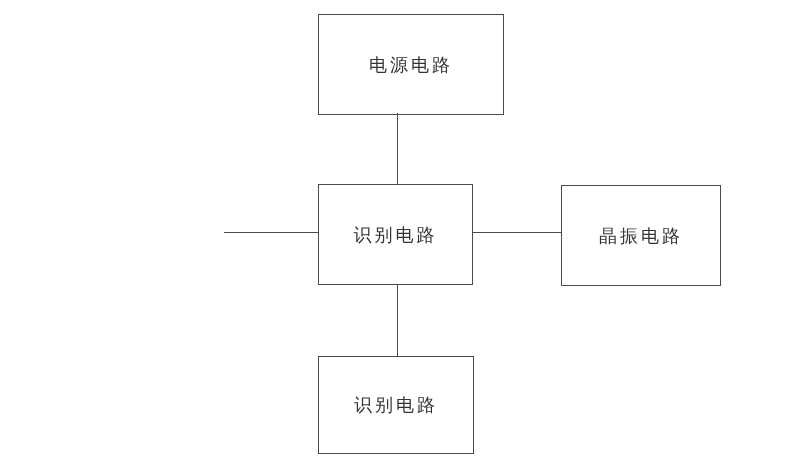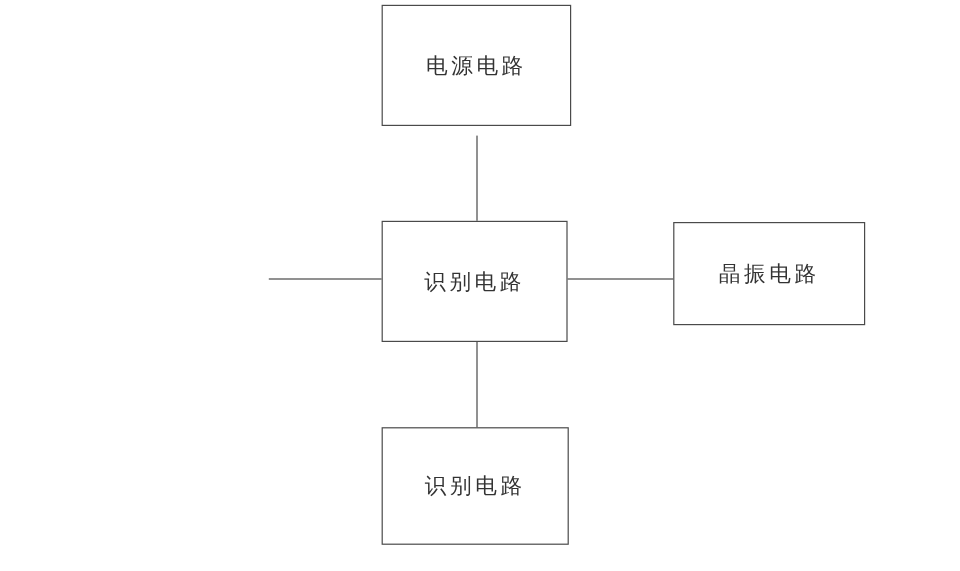--- a/index.html
+++ b/index.html
@@ -28,24 +28,24 @@
     font-size: 18px;
     color: #333333;
     letter-spacing: 3px;
     white-space: nowrap;
   }
   .connector {
     position: absolute;
     background: #4a4a4a;
   }
   
-  .node-power              { left: 318px; top: 4px;  width: 158px; height: 101px; align-items: center; }
+  .node-power              { left: 318px; top: 14px;  width: 186px; height: 101px; align-items: center; }
   .node-storage            { left: 67px;  top: 185px; width: 157px; height: 101px; }
   .node-recognition-center { left: 318px; top: 184px; width: 155px; height: 101px; }
-  .node-crystal            { left: 561px; top: 185px; width: 160px; height: 86px; }
+  .node-crystal            { left: 561px; top: 185px; width: 160px; height: 101px; }
   .node-recognition-bottom { left: 318px; top: 356px; width: 156px; height: 98px;  }
   
   .conn-top    { left: 397px; top: 113px; width: 1px;  height: 71px; }
   .conn-bottom { left: 397px; top: 285px; width: 1px;  height: 71px; }
   .conn-left   { left: 224px; top: 232px; width: 94px; height: 1px;  }
   .conn-right  { left: 473px; top: 232px; width: 88px; height: 1px;  }
 </style>
 </head>
 <body>
 

